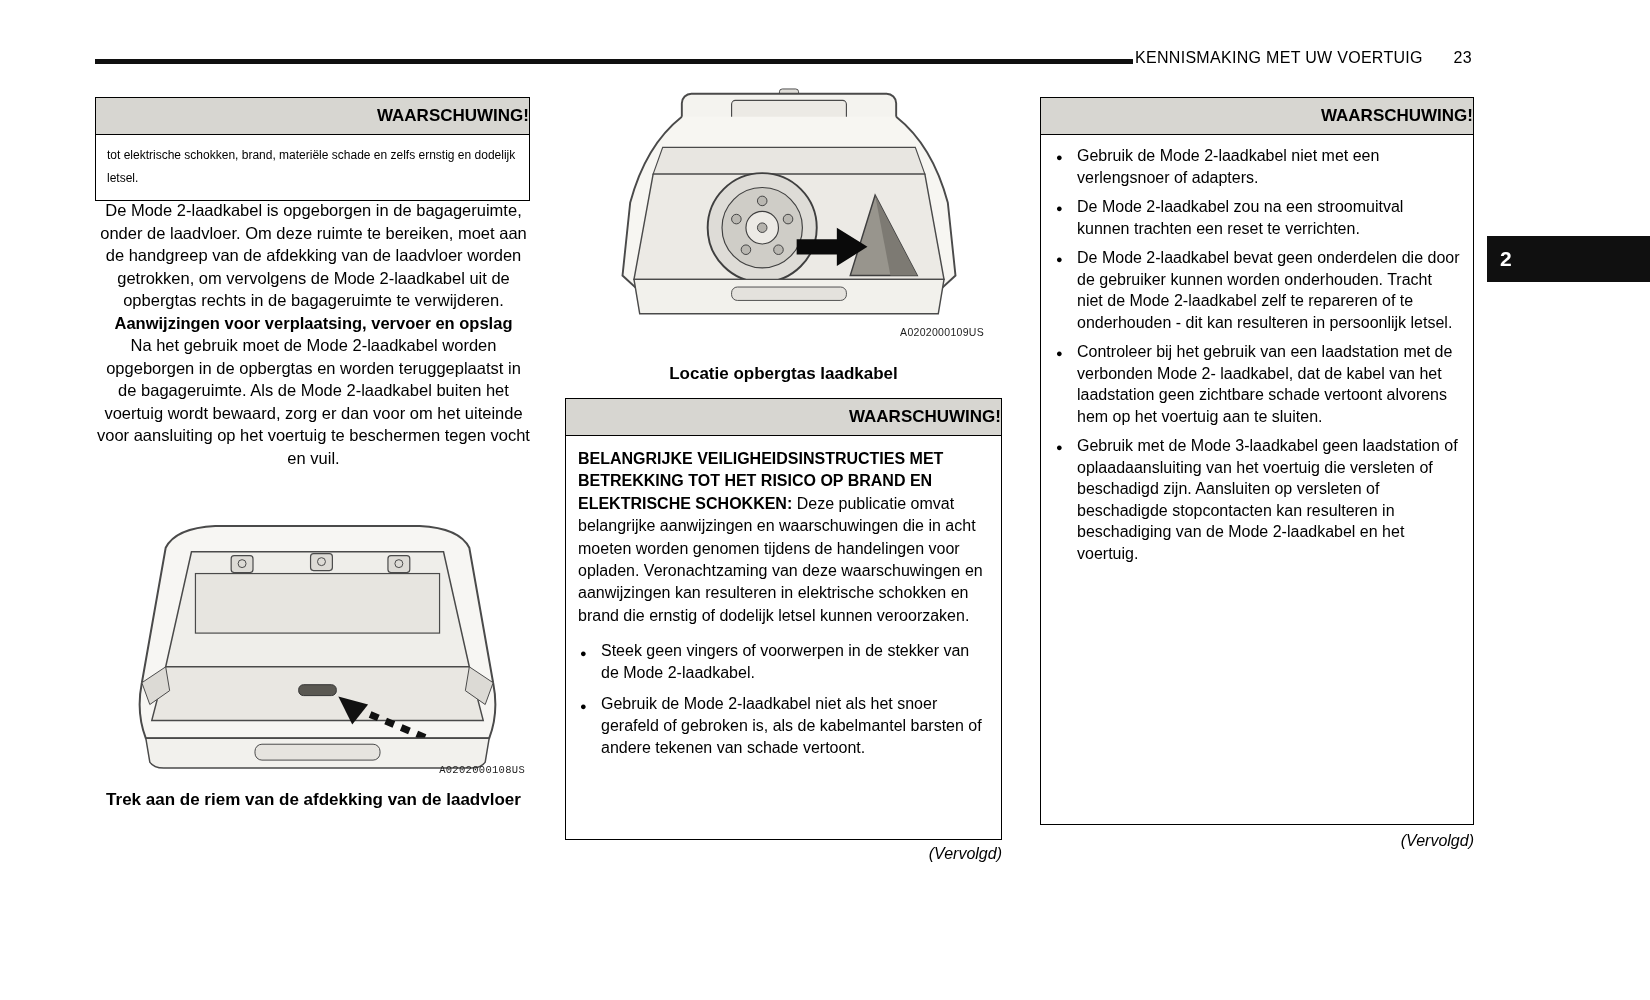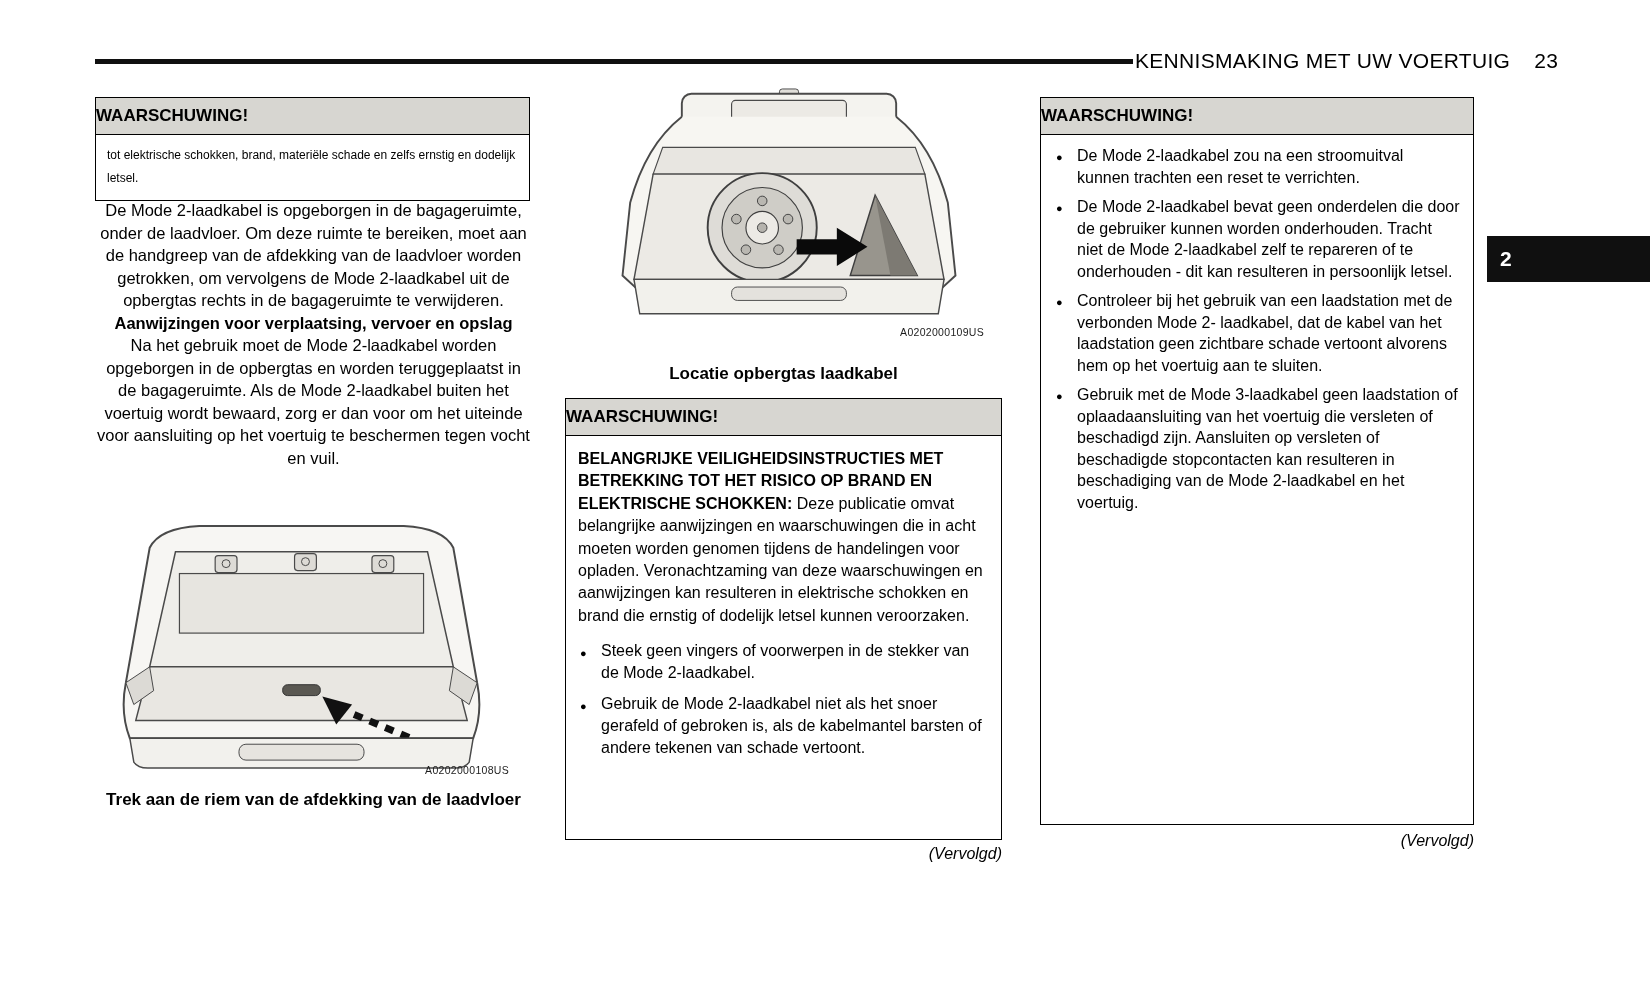--- a/index.html
+++ b/index.html
@@ -4,34 +4,34 @@
 <style>
   html,body { margin:0; padding:0; background:#ffffff; }
   .page {
     position:relative; width:1650px; height:1000px; background:#ffffff;
     font-family:"Liberation Sans", sans-serif; color:#000; overflow:hidden;
   }
   
   .header-rule { position:absolute; left:95px; top:59px; width:1038px; height:5px; background:#101010; }
   .page-header {
     position:absolute; top:49px; left:1135px; width:337px;
-    display:flex; justify-content:space-between; gap:24px;
-    font-size:21px; letter-spacing:0.3px; white-space:nowrap;
+    display:flex; justify-content:space-between; gap:8px;
+    font-size:16px; letter-spacing:0.3px; white-space:nowrap;
   }
   
   .side-tab {
     position:absolute; left:1487px; top:236px; width:163px; height:46px;
     background:var(--tab-bg,#111); color:#fff; display:flex; align-items:center;
     padding-left:13px; box-sizing:border-box; font-size:21px; font-weight:bold;
   }
   
   .warnbox { position:absolute; border:1.5px solid #000; background:#fff; box-sizing:border-box; }
   .warnbox-header {
     background:var(--warning-header-bg,#d7d6d1); border-bottom:1.5px solid #000;
-    text-align:left; font-weight:bold; font-size:17px; padding:8px 0;
+    text-align:right; font-weight:bold; font-size:17px; padding:8px 0;
   }
   .warnbox-body { padding:9px 11px 10px; font-size:12px; line-height:23px; }
   
   .col-left-text { position:absolute; left:95px; top:199px; width:437px; font-size:16.5px; line-height:22.5px; }
   .col-left-text p { margin:0 0 0 0;text-align:center; }
   .subheading { font-weight:bold; margin:14px 0 10px 0; }
   .figure { position:absolute; }
   .figure-code { position:absolute; right:6px; bottom:2px; font-size:10.5px; color:#1c1c1c; letter-spacing:0.3px; }
   .caption { position:absolute; font-weight:bold; font-size:17px; text-align:center; }
   
@@ -66,21 +66,21 @@
     <div class="warnbox-header">WAARSCHUWING!</div>
     <div class="warnbox-body">tot elektrische schokken, brand, materiële schade en zelfs ernstig en dodelijk letsel.</div>
   </div>
 
   <div class="col-left-text">
     <p>De Mode 2-laadkabel is opgeborgen in de bagageruimte, onder de laadvloer. Om deze ruimte te bereiken, moet aan de handgreep van de afdekking van de laadvloer worden getrokken, om vervolgens de Mode 2-laadkabel uit de opbergtas rechts in de bagageruimte te verwijderen.</p>
     <p class="subheading">Aanwijzingen voor verplaatsing, vervoer en opslag</p>
     <p>Na het gebruik moet de Mode 2-laadkabel worden opgeborgen in de opbergtas en worden teruggeplaatst in de bagageruimte. Als de Mode 2-laadkabel buiten het voertuig wordt bewaard, zorg er dan voor om het uiteinde voor aansluiting op het voertuig te beschermen tegen vocht en vuil.</p>
   </div>
 
-  <div class="figure" style="left:88px; top:516px; width:427px; height:262px;">
+  <div class="figure" style="left:104px; top:516px; width:427px; height:262px;font-family:Liberation Mono, monospace;">
     <svg viewBox="0 0 430 260" width="427" height="258">
       <path d="M62,32 Q72,12 112,10 L318,10 Q358,12 368,32 L392,168 Q398,198 388,224 L42,224 Q32,198 38,168 Z" fill="#f7f6f3" stroke="#4a4a4a" stroke-width="2"></path>
       <path d="M88,36 L342,36 L368,152 L62,152 Z" fill="#efeeea" stroke="#4a4a4a" stroke-width="1.5"></path>
       <rect x="92" y="58" width="246" height="60" fill="#e7e5e0" stroke="#4a4a4a" stroke-width="1.2"></rect>
       <g fill="#dddbd6" stroke="#4a4a4a" stroke-width="1.2">
         <rect x="128" y="40" width="22" height="17" rx="3"></rect>
         <rect x="208" y="38" width="22" height="17" rx="3"></rect>
         <rect x="286" y="40" width="22" height="17" rx="3"></rect>
       </g>
       <circle cx="139" cy="48" r="4" fill="none" stroke="#4a4a4a"></circle>
@@ -137,20 +137,21 @@
         <li>Gebruik de Mode 2-laadkabel niet als het snoer gerafeld of gebroken is, als de kabelmantel barsten of andere tekenen van schade vertoont.</li>
       </ul>
     </div>
   </div>
   <div class="continued" style="left:565px; top:845px; width:437px;">(Vervolgd)</div>
 
   <div class="warnbox" style="left:1040px; top:97px; width:434px; height:728px;">
     <div class="warnbox-header">WAARSCHUWING!</div>
     <div class="right-warn-body">
       <ul class="bullets">
+        <li>Gebruik de Mode 2-laadkabel niet met een verlengsnoer of adapters.</li>
         <li>De Mode 2-laadkabel zou na een stroomuitval kunnen trachten een reset te verrichten.</li>
         <li>De Mode 2-laadkabel bevat geen onderdelen die door de gebruiker kunnen worden onderhouden. Tracht niet de Mode 2-laadkabel zelf te repareren of te onderhouden - dit kan resulteren in persoonlijk letsel.</li>
         <li>Controleer bij het gebruik van een laadstation met de verbonden Mode 2- laadkabel, dat de kabel van het laadstation geen zichtbare schade vertoont alvorens hem op het voertuig aan te sluiten.</li>
         <li>Gebruik met de Mode 3-laadkabel geen laadstation of oplaadaansluiting van het voertuig die versleten of beschadigd zijn. Aansluiten op versleten of beschadigde stopcontacten kan resulteren in beschadiging van de Mode 2-laadkabel en het voertuig.</li>
       </ul>
     </div>
   </div>
   <div class="continued" style="left:1040px; top:832px; width:434px;">(Vervolgd)</div>
 
 </div>

